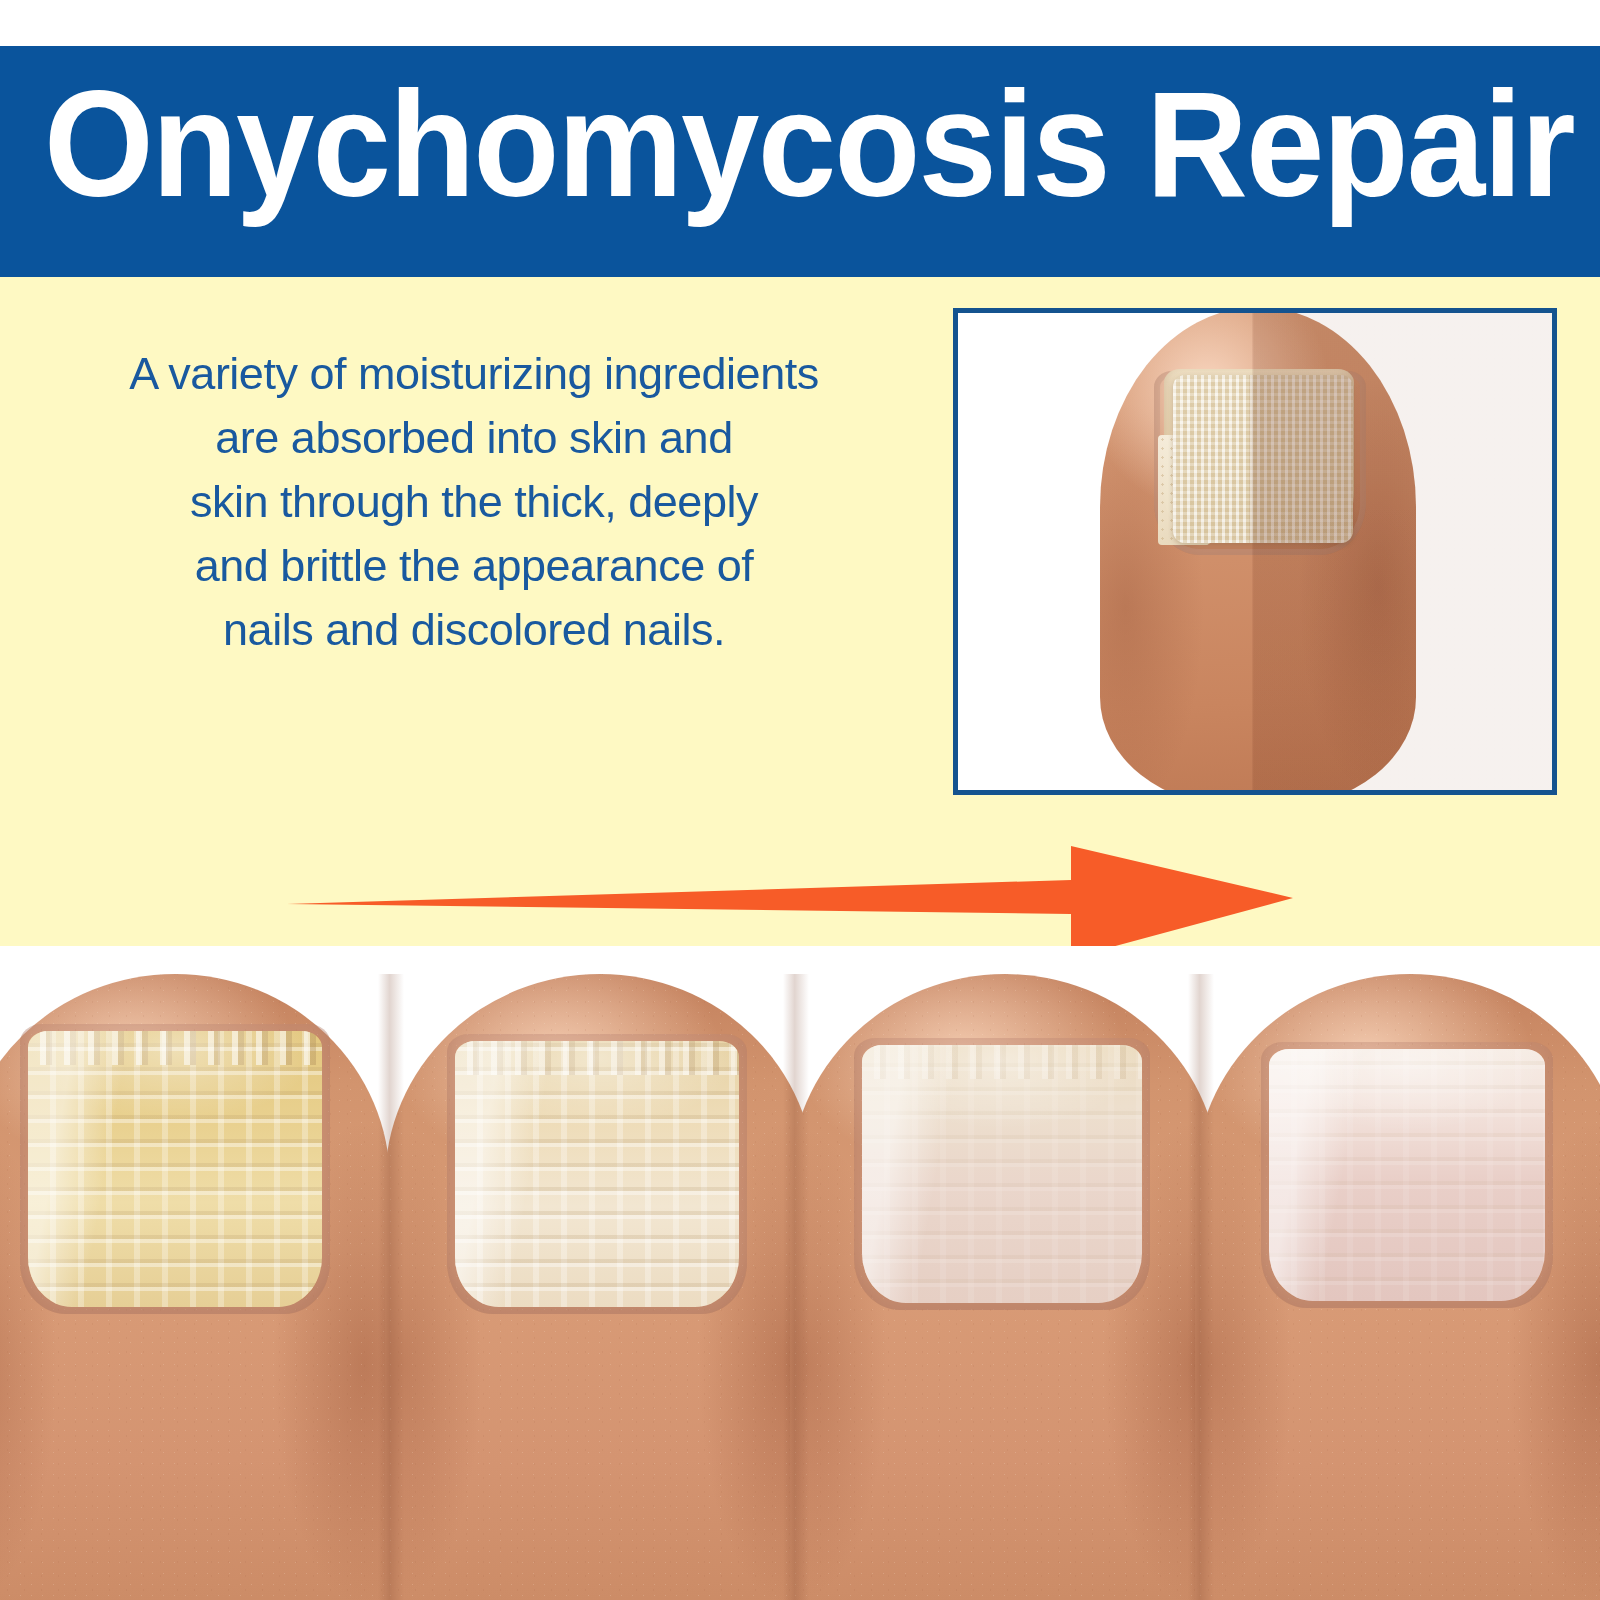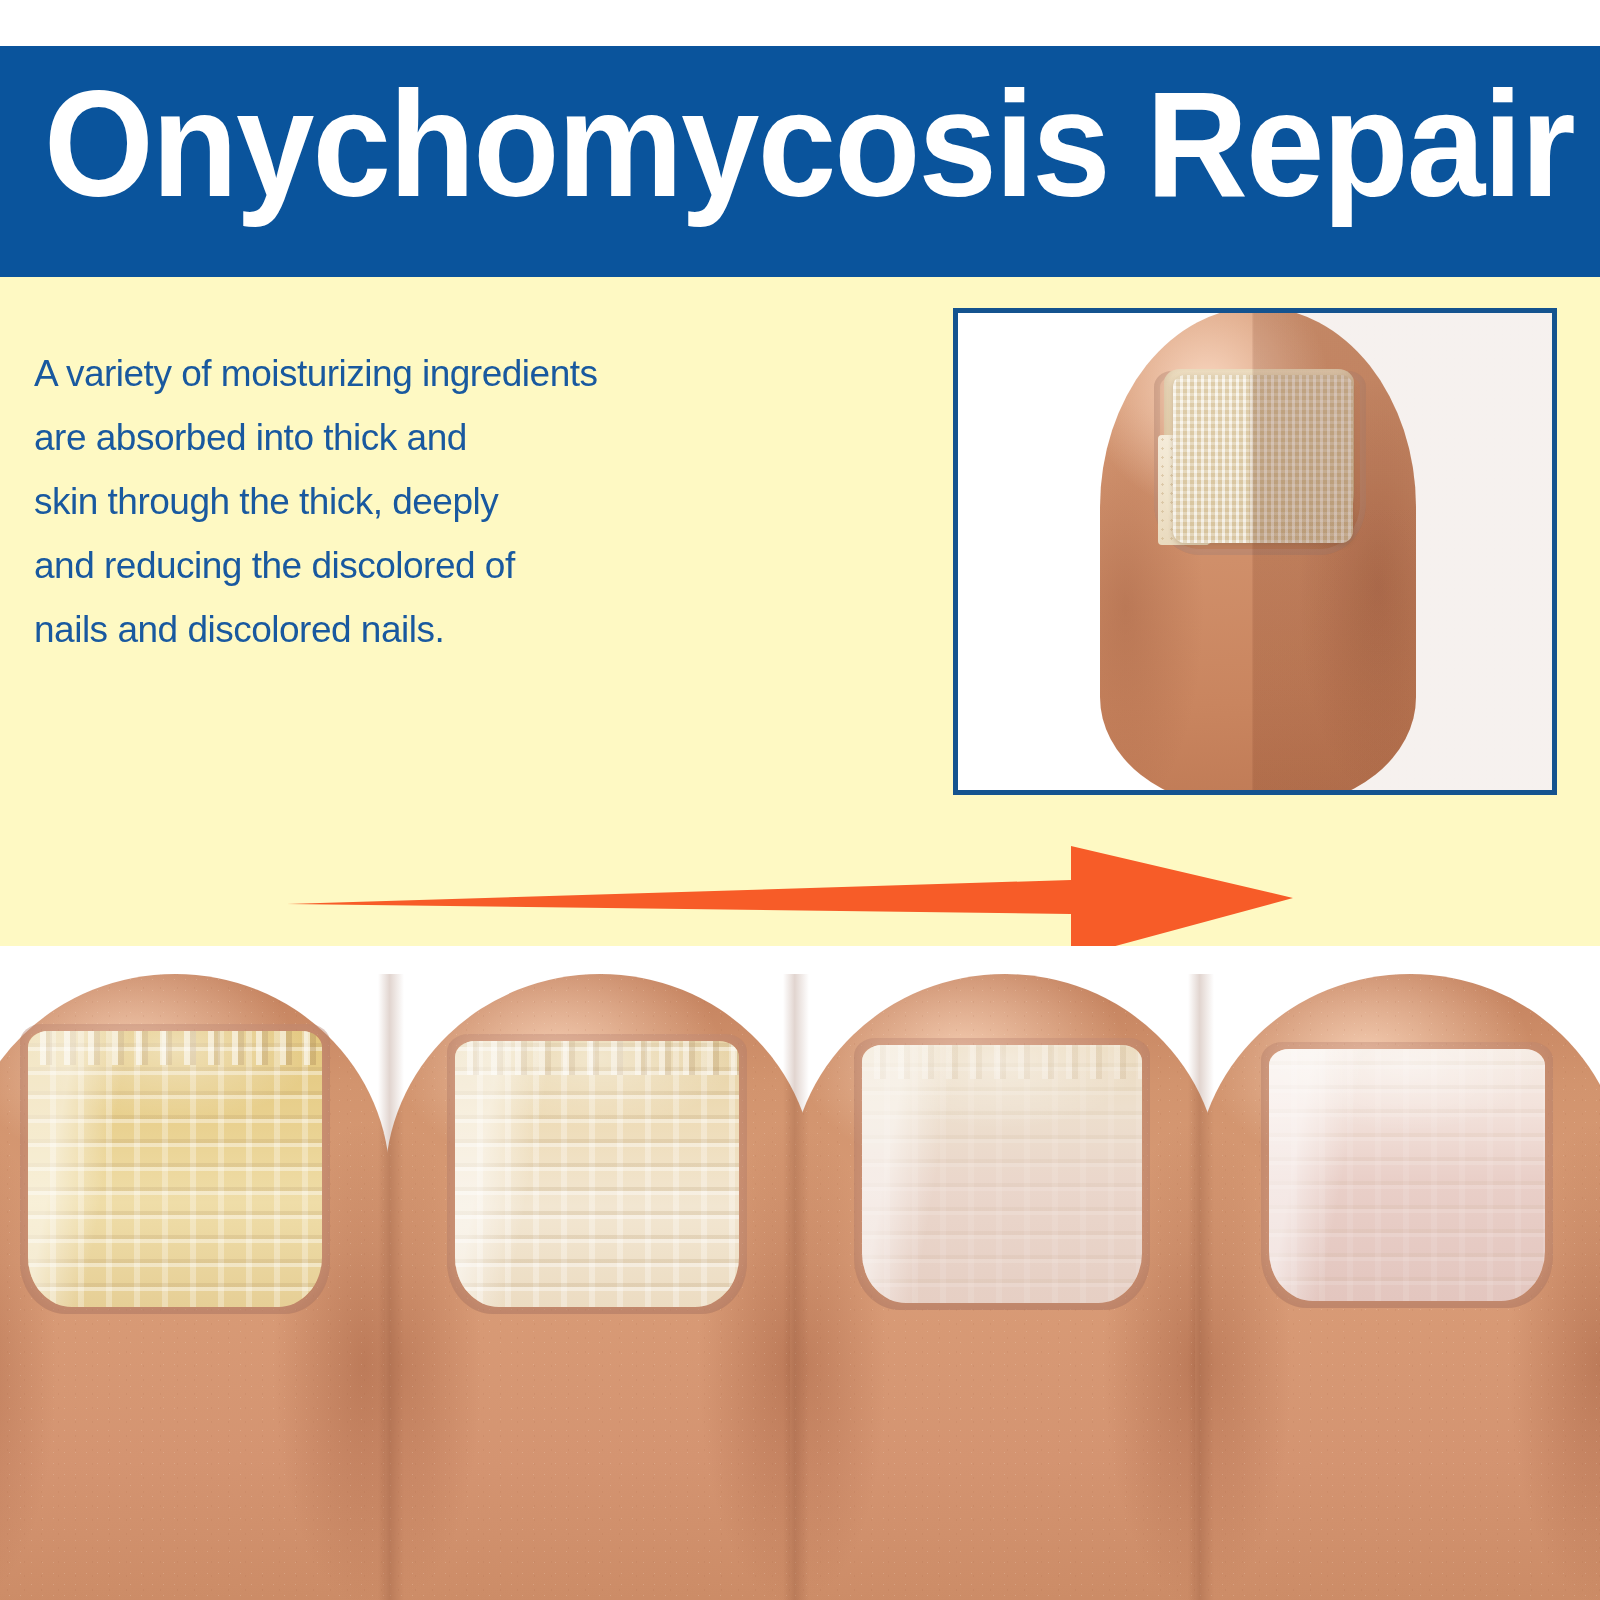--- a/index.html
+++ b/index.html
@@ -44,24 +44,25 @@
   }
 
   
   #body-copy {
     position: absolute;
     left: 34px;
     top: 296px;
     width: 880px;
     color: #19599f;
     font-family: "Liberation Sans", sans-serif;
-    font-size: 37px;
+    font-size: 45px;
     line-height: 64px;
     font-weight: 500;
     letter-spacing: -0.5px;
+    text-align: center;
   }
   #body-copy .ln { display: block; white-space: nowrap; }
 
   
   #inset-frame {
     position: absolute;
     left: 953px;
     top: 262px;
     width: 604px;
     height: 487px;
@@ -286,23 +287,23 @@
 <body>
 
 <div id="page">
 
   <div id="title-banner">
     <div id="title-text">Onychomycosis Repair</div>
   </div>
 
   <div id="body-copy">
     <span class="ln"> A variety of moisturizing ingredients</span>
-    <span class="ln">are absorbed into thick and</span>
+    <span class="ln">are absorbed into skin and</span>
     <span class="ln">skin through the thick, deeply</span>
-    <span class="ln">and reducing the discolored of</span>
+    <span class="ln">and brittle the appearance of</span>
     <span class="ln">nails and discolored nails.</span>
   </div>
 
   <div id="inset-frame">
     <div id="inset-stage">
       <div class="inset-toe"></div>
       <div class="inset-cuticle"></div>
       <div class="inset-nail"></div>
       <div class="patch-peel"></div>
       <div class="patch-peel-dots"></div>

